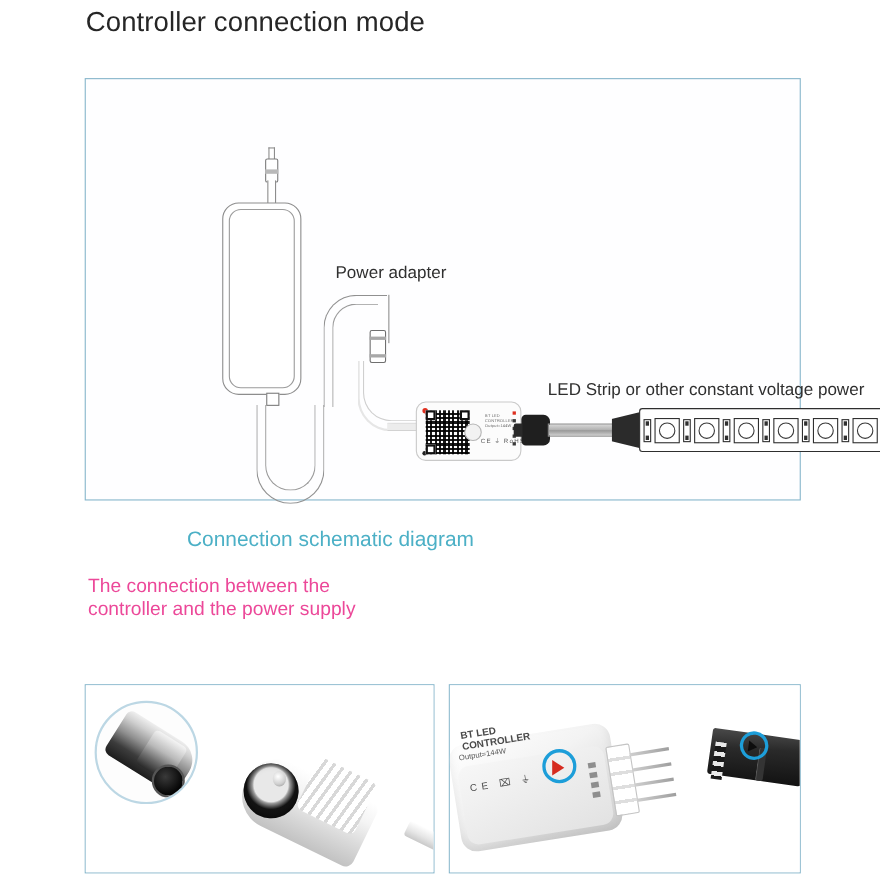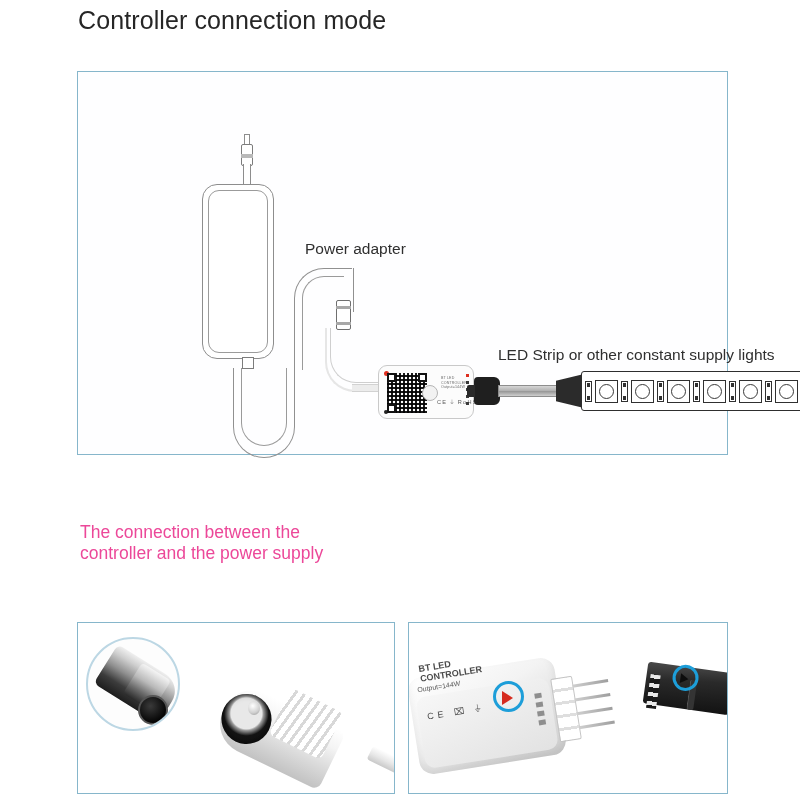--- a/index.html
+++ b/index.html
@@ -402,21 +402,21 @@
         <i></i>
         <i></i>
         <i></i>
         <i></i>
       </div>
     </div>
 
     <div class="plug-black"></div>
     <div class="grey-wire"></div>
 
-    <div class="diag-label" id="label-led-strip">LED Strip or other constant supply lights</div>
+    <div class="diag-label" id="label-led-strip">LED Strip or other constant voltage power</div>
 
     <div class="strip-head"></div>
     <div class="strip">
       <div class="strip-inner" id="led-strip-cells">
           <div class="led-cell">
             <div class="resistor"></div>
             <div class="led-pkg">
               <div class="led-dome"></div>
             </div>
           </div>
@@ -446,20 +446,21 @@
           </div>
           <div class="led-cell">
             <div class="resistor"></div>
             <div class="led-pkg">
               <div class="led-dome"></div>
             </div>
           </div>
         </div>
     </div>
 
+    <div id="caption-schematic">Connection schematic diagram</div>
   </div>
 
   <div class="col-head" id="head-left">
     <div>The connection between the</div>
     <div>controller and the power supply</div>
   </div>
 
 
   <div class="panel" id="photo-panel-left">
     <div class="photo">

